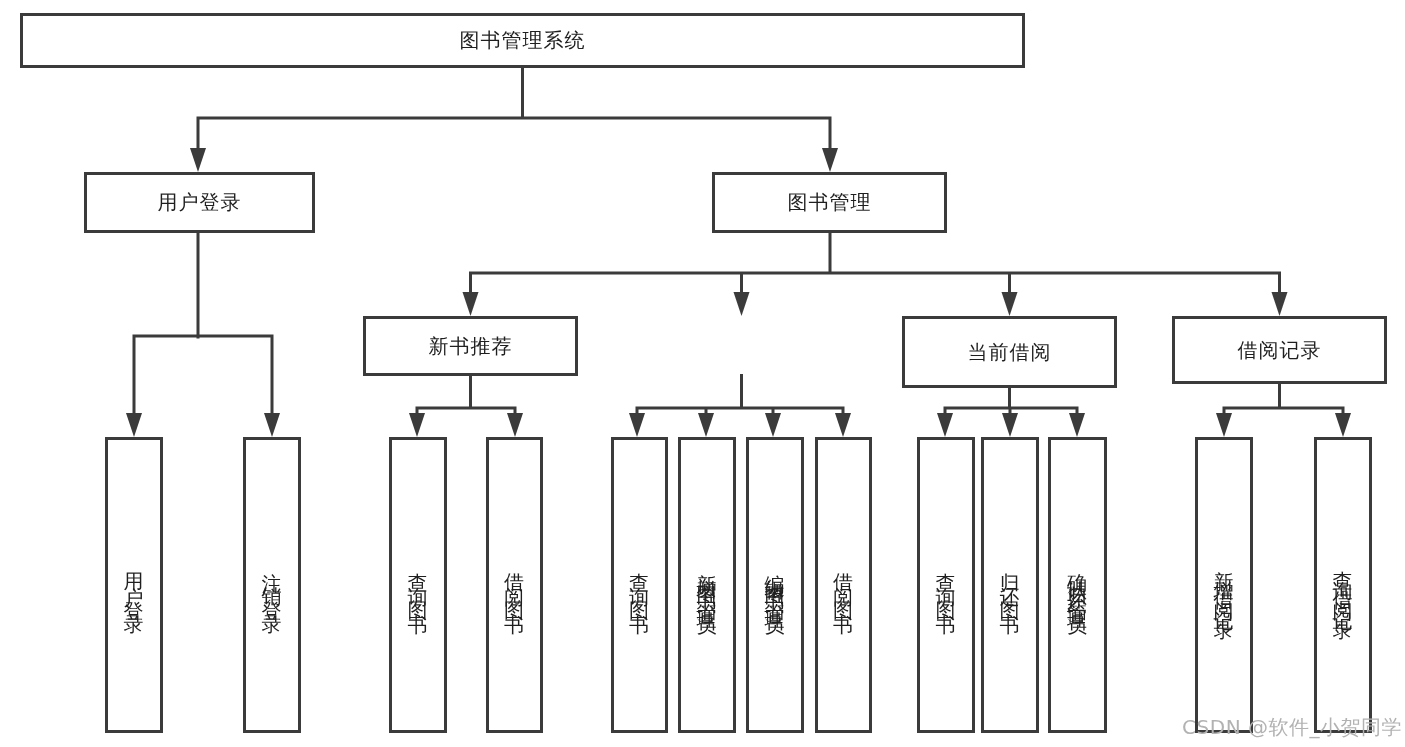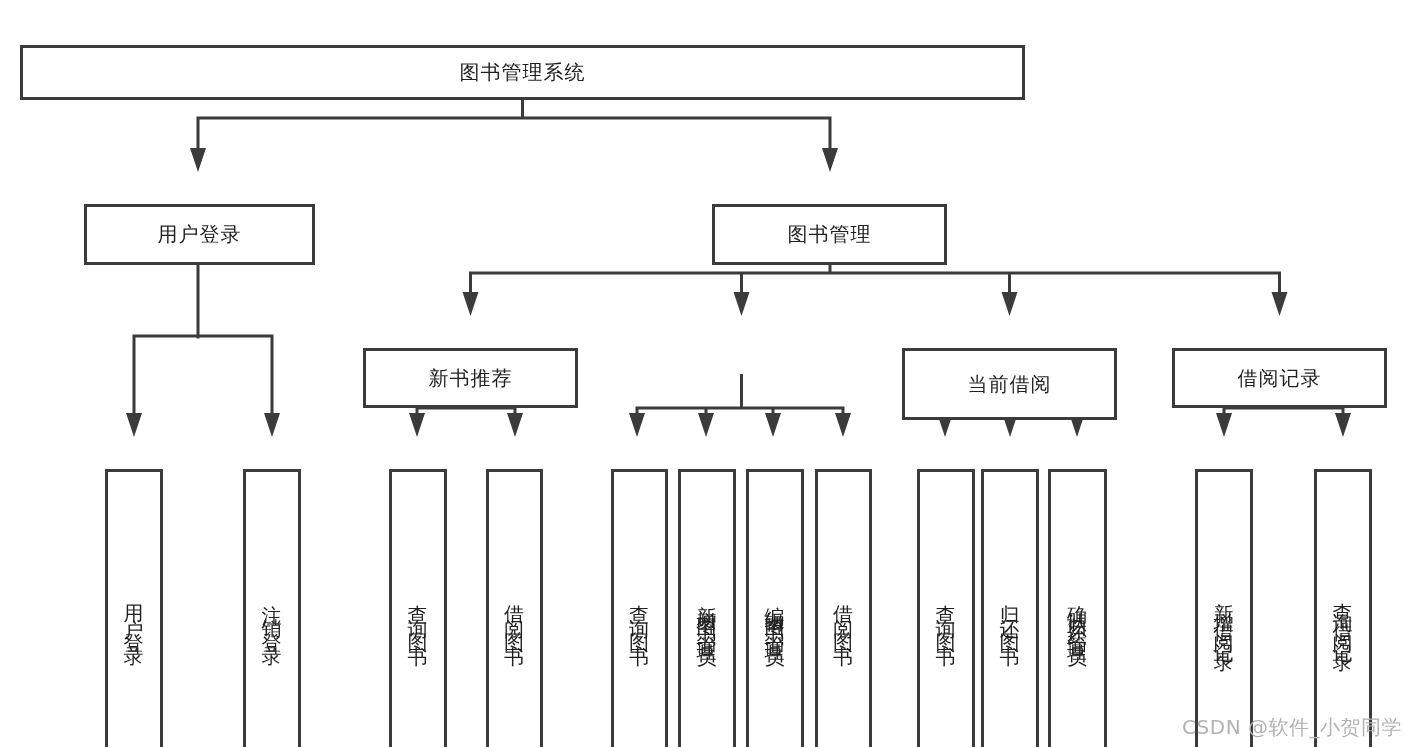--- a/index.html
+++ b/index.html
@@ -19,21 +19,20 @@
   }
   .node {
     position: absolute;
     box-sizing: border-box;
     border: 3px solid #3b3b3b;
     background: #ffffff;
     display: flex;
     align-items: center;
     justify-content: center;
     color: #1f1f1f;
-    margin-top: 32px;
   }
   .node .lbl {
     font-size: 20px;
     color: #1f1f1f;
     white-space: nowrap;
   }
   .node.h .lbl { letter-spacing: 1px; }
   .node.v { justify-content: center; }
   .node.v .lbl {
     writing-mode: vertical-rl;
@@ -91,21 +90,21 @@
   <div class="node h" style="left: 712px; top: 172px; width: 235px; height: 61px; border-color: rgb(59, 59, 59); color: rgb(31, 31, 31);">
     <span class="lbl">图书管理</span>
   </div>
 
   <div class="node h" style="left: 363px; top: 316px; width: 215px; height: 60px; border-color: rgb(59, 59, 59); color: rgb(31, 31, 31);">
     <span class="lbl">新书推荐</span>
   </div>
   <div class="node h" style="left: 902px; top: 316px; width: 215px; height: 72px; border-color: rgb(59, 59, 59); color: rgb(31, 31, 31);">
     <span class="lbl">当前借阅</span>
   </div>
-  <div class="node h" style="left: 1172px; top: 316px; width: 215px; height: 60px; border-color: rgb(59, 59, 59); color: rgb(31, 31, 31);">
+  <div class="node h" style="left: 1172px; top: 316px; width: 215px; height: 68px; border-color: rgb(59, 59, 59); color: rgb(31, 31, 31);">
     <span class="lbl">借阅记录</span>
   </div>
 
   <div class="node v" style="left: 105px; top: 437px; width: 58px; height: 296px; border-color: rgb(59, 59, 59); color: rgb(31, 31, 31);">
     <span class="lbl" style="letter-spacing: 14px;">用户登录</span>
   </div>
   <div class="node v" style="left: 243px; top: 437px; width: 58px; height: 296px; border-color: rgb(59, 59, 59); color: rgb(31, 31, 31);">
     <span class="lbl" style="letter-spacing: 14px;">注销登录</span>
   </div>
 

